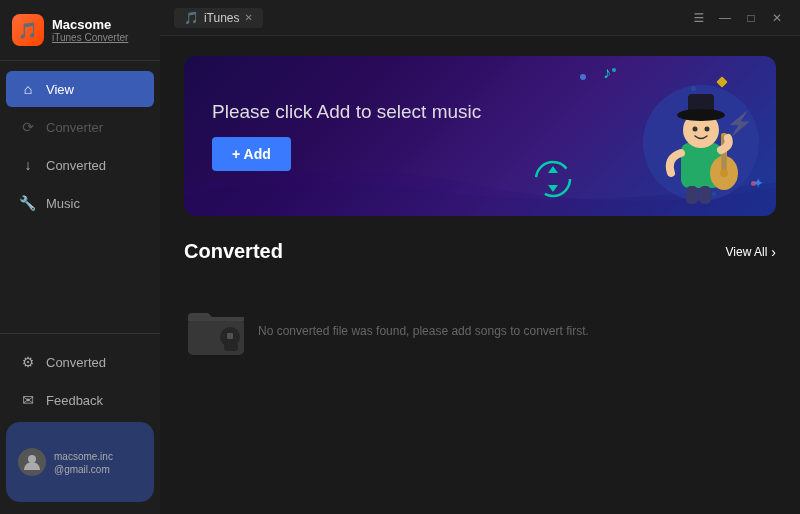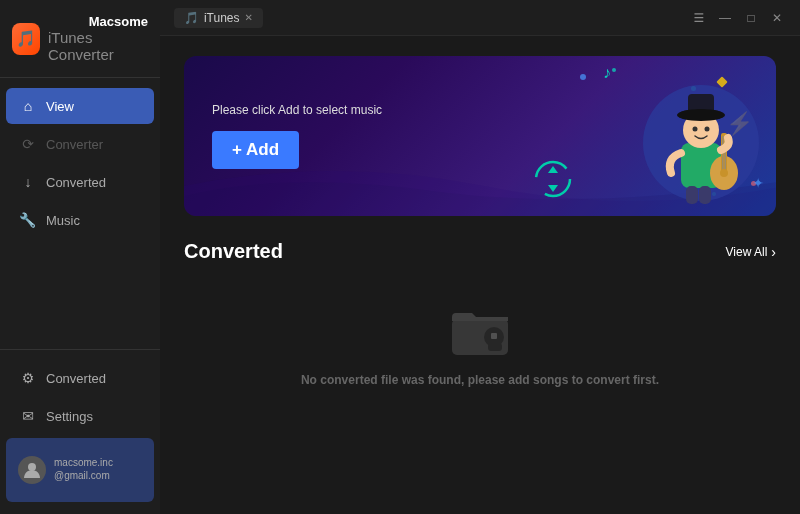--- a/index.html
+++ b/index.html
@@ -34,30 +34,30 @@
       background: linear-gradient(135deg, #ff6b35, #ff4500);
       border-radius: 8px;
       display: flex;
       align-items: center;
       justify-content: center;
       font-size: 16px;
     }
     .logo-text {
       display: flex;
       flex-direction: column;
-      align-items: flex-end;
     }
     .logo-name {
       color: #fff;
       font-size: 13px;
       font-weight: 600;
     }
     .logo-subtitle {
       color: #888;
-      font-size: 15px;
+      font-size: 10px;
+      text-decoration: underline;
     }
 
     .nav-items {
       flex: 1;
       padding: 8px 0;
     }
     .nav-item {
       display: flex;
       align-items: center;
       gap: 10px;
@@ -87,26 +87,26 @@
       flex-shrink: 0;
     }
 
     .sidebar-bottom {
       padding: 8px 0;
       border-top: 1px solid #333;
     }
 
     .user-info {
       display: flex;
-      align-items: flex-start;
+      align-items: flex-end;
       gap: 8px;
-      padding: 18px 12px;
+      padding: 26px 12px;
       background: #2a3a6a;
       margin: 4px 6px;
-      border-radius: 6px;
+      border-radius: 14px;
       cursor: pointer;
     }
     .avatar {
       width: 28px;
       height: 28px;
       background: #555;
       border-radius: 50%;
       display: flex;
       align-items: center;
       justify-content: center;
@@ -205,32 +205,32 @@
     .banner-left {
       flex: 1;
       padding: 20px 28px;
       display: flex;
       flex-direction: column;
       gap: 14px;
       z-index: 2;
     }
     .banner-text {
       color: #ddd;
-      font-size: 12px;
+      font-size: 19px;
     }
     .add-btn {
       display: inline-flex;
       align-items: center;
       gap: 6px;
       padding: 9px 20px;
       background: #3a7aff;
       color: #fff;
       border: none;
       border-radius: 4px;
-      font-size: 17px;
+      font-size: 14px;
       font-weight: 600;
       cursor: pointer;
       width: fit-content;
     }
 
     
     .banner-right {
       width: 250px;
       height: 160px;
       position: relative;
@@ -255,25 +255,24 @@
       display: flex;
       align-items: center;
       gap: 4px;
       color: #ffffff;
       font-size: 12px;
       cursor: pointer;
     }
 
     .empty-state {
       display: flex;
-      flex-direction: column;
+      flex-direction: row;
       align-items: center;
       gap: 10px;
       padding: 20px 0;
-      font-weight: bold;
     }
     .empty-icon {
       width: 64px;
       height: 64px;
       opacity: 0.5;
     }
     .empty-text {
       color: #666;
       font-size: 12px;
     }
@@ -329,21 +328,21 @@
     </div>
   </div>
 
   <div class="sidebar-bottom">
     <div class="nav-item">
       <span class="nav-icon">⚙</span>
       <span>Converted</span>
     </div>
     <div class="nav-item">
       <span class="nav-icon">✉</span>
-      <span>Settings</span>
+      <span>Feedback</span>
     </div>
     <div class="user-info">
       <div class="avatar">
         <svg width="18" height="18" viewBox="0 0 18 18" fill="#aaa">
           <circle cx="9" cy="6" r="4"></circle>
           <path d="M1 17c0-4.4 3.6-8 8-8s8 3.6 8 8"></path>
         </svg>
       </div>
       <div class="user-email">macsome.inc<br>@gmail.com</div>
     </div>

